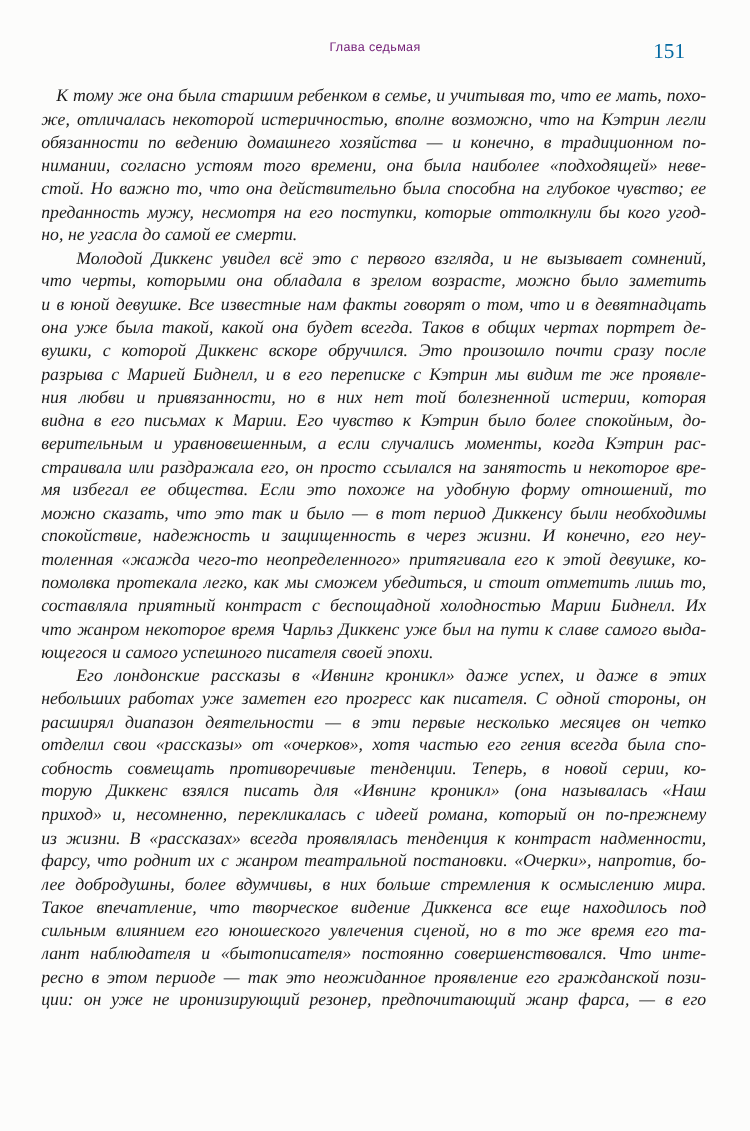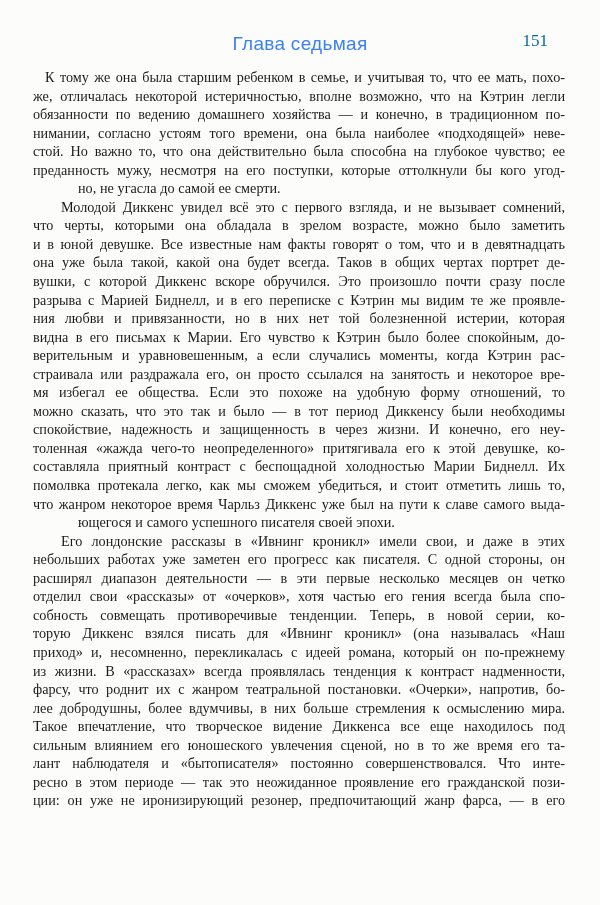--- a/index.html
+++ b/index.html
@@ -22,24 +22,24 @@
     left: 36px;
     right: 36px;
     height: 22px;
   }
   .running-head {
     position: absolute;
     left: 0;
     right: 0;
     text-align: center;
     font-family: "Liberation Sans", "DejaVu Sans", sans-serif;
-    font-size: 19px;
+    font-size: 10px;
     font-weight: 400;
     letter-spacing: 0.3px;
-    color: #3b82f6;
+    color: #701a75;
   }
   .page-number {
     position: absolute;
     right: 16px;
     top: -2px;
     font-family: "Liberation Serif", "DejaVu Serif", serif;
     font-size: 17px;
     color: #0369a1;
   }
   .page-body {
@@ -47,34 +47,34 @@
     top: 68px;
     left: 33px;
     width: 532px;
     font-family: "Liberation Serif", "DejaVu Serif", serif;
     font-size: 14.2px;
     color: #1b1b1b;
   }
   .paragraph {
     margin: 0;
     padding: 0;
+    font-style: italic;
   }
   .text-line {
     line-height: 18.55px;
     height: 18.55px;
     overflow: hidden;
     text-align: justify;
     text-align-last: justify;
     white-space: normal;
     word-spacing: 0.2px;
   }
   .text-line.last-line {
     text-align: left;
     text-align-last: left;
-    margin-left: 45px;
   }
 </style>
 </head>
 <body>
 
 <div class="page">
   <div class="page-header">
     <div class="running-head">Глава седьмая</div>
     <div class="page-number">151</div>
   </div>
@@ -96,27 +96,27 @@
         <div class="text-line">вушки, с которой Диккенс вскоре обручился. Это произошло почти сразу после</div>
         <div class="text-line">разрыва с Марией Биднелл, и в его переписке с Кэтрин мы видим те же проявле-</div>
         <div class="text-line">ния любви и привязанности, но в них нет той болезненной истерии, которая</div>
         <div class="text-line">видна в его письмах к Марии. Его чувство к Кэтрин было более спокойным, до-</div>
         <div class="text-line">верительным и уравновешенным, а если случались моменты, когда Кэтрин рас-</div>
         <div class="text-line">страивала или раздражала его, он просто ссылался на занятость и некоторое вре-</div>
         <div class="text-line">мя избегал ее общества. Если это похоже на удобную форму отношений, то</div>
         <div class="text-line">можно сказать, что это так и было — в тот период Диккенсу были необходимы</div>
         <div class="text-line">спокойствие, надежность и защищенность в через жизни. И конечно, его неу-</div>
         <div class="text-line">толенная «жажда чего-то неопределенного» притягивала его к этой девушке, ко-</div>
+        <div class="text-line">помолвка протекала легко, как мы сможем убедиться, и стоит отметить лишь то,</div>
         <div class="text-line">составляла приятный контраст с беспощадной холодностью Марии Биднелл. Их</div>
-        <div class="text-line">помолвка протекала легко, как мы сможем убедиться, и стоит отметить лишь то,</div>
         <div class="text-line">что жанром некоторое время Чарльз Диккенс уже был на пути к славе самого выда-</div>
         <div class="text-line last-line">ющегося и самого успешного писателя своей эпохи.</div>
       </div>
       <div class="paragraph">
-        <div class="text-line" style="padding-left: 28px;">Его лондонские рассказы в «Ивнинг кроникл» имели свои, и даже в этих</div>
+        <div class="text-line" style="padding-left: 28px;">Его лондонские рассказы в «Ивнинг кроникл» даже успех, и даже в этих</div>
         <div class="text-line">небольших работах уже заметен его прогресс как писателя. С одной стороны, он</div>
         <div class="text-line">расширял диапазон деятельности — в эти первые несколько месяцев он четко</div>
         <div class="text-line">отделил свои «рассказы» от «очерков», хотя частью его гения всегда была спо-</div>
         <div class="text-line">собность совмещать противоречивые тенденции. Теперь, в новой серии, ко-</div>
         <div class="text-line">торую Диккенс взялся писать для «Ивнинг кроникл» (она называлась «Наш</div>
         <div class="text-line">приход» и, несомненно, перекликалась с идеей романа, который он по-прежнему</div>
         <div class="text-line">из жизни. В «рассказах» всегда проявлялась тенденция к контраст надменности,</div>
         <div class="text-line">фарсу, что роднит их с жанром театральной постановки. «Очерки», напротив, бо-</div>
         <div class="text-line">лее добродушны, более вдумчивы, в них больше стремления к осмыслению мира.</div>
         <div class="text-line">Такое впечатление, что творческое видение Диккенса все еще находилось под</div>

